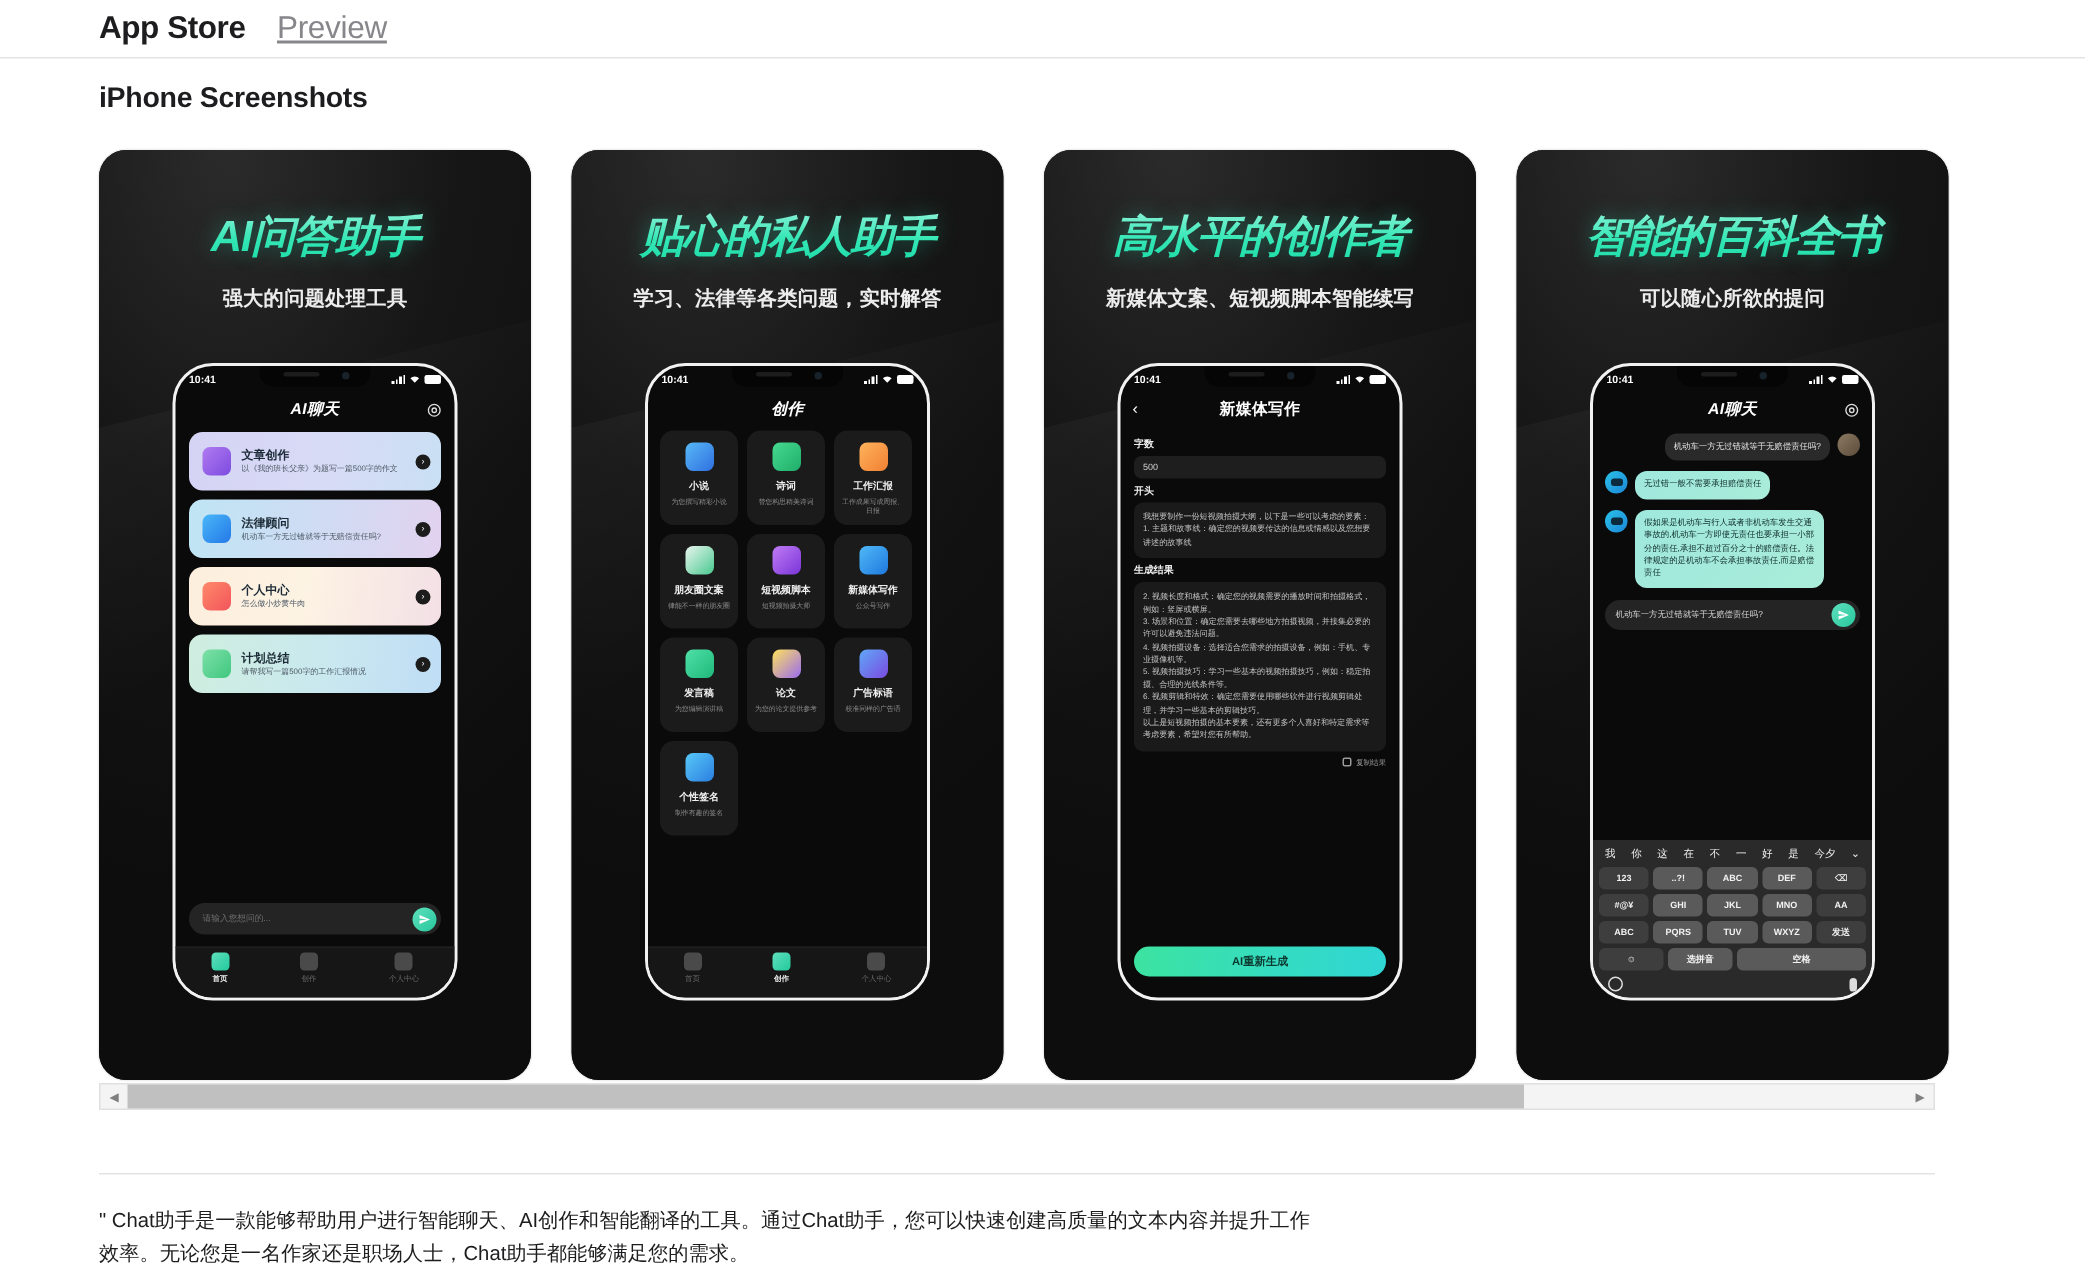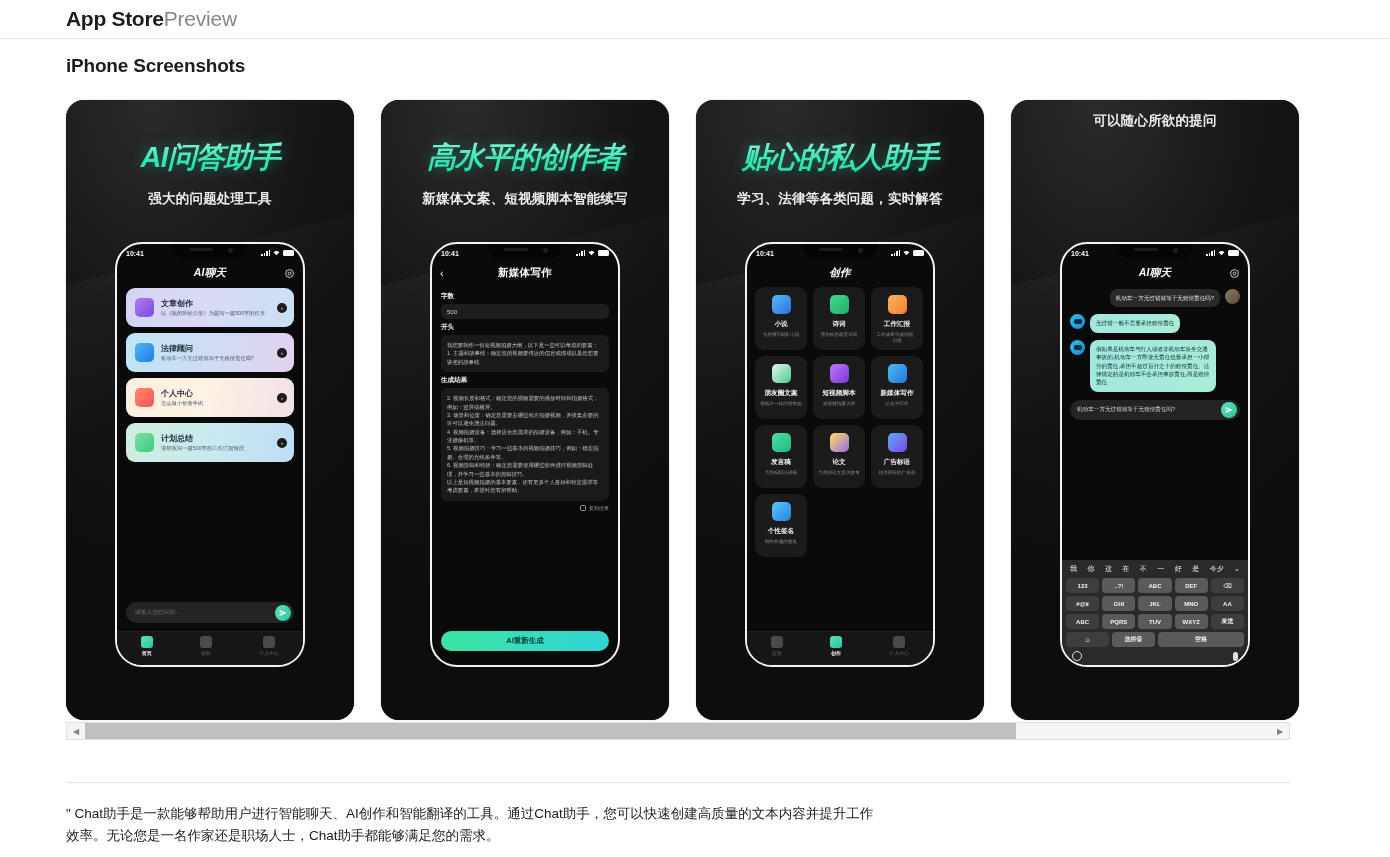--- a/index.html
+++ b/index.html
@@ -10,21 +10,21 @@
     overflow: hidden;
   }
   .page { position: relative; width: 1390px; height: 857px; background: #fff; }
 
   
   .topbar {
     height: 39px; display: flex; align-items: center;
     padding-left: 66px; border-bottom: 1px solid #e3e3e3;
   }
   .topbar .brand { font-size: 21px; font-weight: bold; color: #1d1d1f; letter-spacing: -0.3px; }
-  .topbar .preview { font-size: 21px; font-weight: normal; color: #86868b; margin-left: 0; letter-spacing: -0.2px; }
+  .topbar .preview { font-size: 21px; font-weight: normal; color: #86868b; margin-left: 21px; letter-spacing: -0.2px; text-decoration: underline; }
 
   .section-title {
     padding: 16px 0 0 66px;
     font-size: 19px; font-weight: bold; color: #1d1d1f; letter-spacing: -0.2px;
   }
 
   
   .strip {
     position: absolute; left: 66px; top: 100px;
     width: 1224px; height: 720px;
@@ -325,20 +325,115 @@
             </div>
           <div class="tab">
               <div class="g"></div>
               <div class="l">个人中心</div>
             </div>
         </div>
       </div>
     </div>
 
     <div class="shot">
+      <div class="shot-title">贴心的私人助手</div>
+      <div class="shot-sub">学习、法律等各类问题，实时解答</div>
+      <div class="phone">
+        <div class="notch">
+            <i></i>
+            <b></b>
+          </div>
+        <div class="statusbar">
+          <span>10:41</span>
+          <span class="sb-right">
+            <span class="bars">
+                <s></s>
+                <s></s>
+                <s></s>
+                <s></s>
+              </span>
+            <svg class="wifi" viewBox="0 0 12 9">
+                <path d="M6 8.3 L1 3.2 A7 7 0 0 1 11 3.2 Z" fill="#fff"></path>
+              </svg>
+            <span class="batt"></span>
+          </span>
+        </div>
+        <div class="nav">
+          <span class="t">创作</span>
+        </div>
+        <div class="grid">
+          <div class="tile">
+              <div class="gi" style="background:linear-gradient(135deg,#58b9f7,#2f6fe0)"></div>
+              <div class="gn">小说</div>
+              <div class="gd">为您撰写精彩小说</div>
+            </div>
+          <div class="tile">
+              <div class="gi" style="background:linear-gradient(135deg,#46d98f,#1fae6a)"></div>
+              <div class="gn">诗词</div>
+              <div class="gd">替您构思精美诗词</div>
+            </div>
+          <div class="tile">
+              <div class="gi" style="background:linear-gradient(135deg,#ffb35c,#f08033)"></div>
+              <div class="gn">工作汇报</div>
+              <div class="gd">工作成果写成周报、日报</div>
+            </div>
+          <div class="tile">
+              <div class="gi" style="background:linear-gradient(135deg,#e8f5ee,#49c98f)"></div>
+              <div class="gn">朋友圈文案</div>
+              <div class="gd">律能不一样的朋友圈</div>
+            </div>
+          <div class="tile">
+              <div class="gi" style="background:linear-gradient(135deg,#c07bf5,#7a35d8)"></div>
+              <div class="gn">短视频脚本</div>
+              <div class="gd">短视频拍摄大师</div>
+            </div>
+          <div class="tile">
+              <div class="gi" style="background:linear-gradient(135deg,#4fb9f8,#1f78dd)"></div>
+              <div class="gn">新媒体写作</div>
+              <div class="gd">公众号写作</div>
+            </div>
+          <div class="tile">
+              <div class="gi" style="background:linear-gradient(135deg,#4fe0a8,#1fb97a)"></div>
+              <div class="gn">发言稿</div>
+              <div class="gd">为您编辑演讲稿</div>
+            </div>
+          <div class="tile">
+              <div class="gi" style="background:linear-gradient(135deg,#ffe25c,#9a6bf0)"></div>
+              <div class="gn">论文</div>
+              <div class="gd">为您的论文提供参考</div>
+            </div>
+          <div class="tile">
+              <div class="gi" style="background:linear-gradient(135deg,#5fa8f8,#7b4ae0)"></div>
+              <div class="gn">广告标语</div>
+              <div class="gd">校准同样的广告语</div>
+            </div>
+          <div class="tile">
+              <div class="gi" style="background:linear-gradient(135deg,#58c8f8,#2b7fe0)"></div>
+              <div class="gn">个性签名</div>
+              <div class="gd">制作有趣的签名</div>
+            </div>
+        </div>
+        <div class="tabbar">
+          <div class="tab">
+              <div class="g"></div>
+              <div class="l">首页</div>
+            </div>
+          <div class="tab on">
+              <div class="g"></div>
+              <div class="l">创作</div>
+            </div>
+          <div class="tab">
+              <div class="g"></div>
+              <div class="l">个人中心</div>
+            </div>
+        </div>
+      </div>
+    </div>
+
+    <div class="shot">
       <div class="shot-title">高水平的创作者</div>
       <div class="shot-sub">新媒体文案、短视频脚本智能续写</div>
       <div class="phone">
         <div class="notch">
             <i></i>
             <b></b>
           </div>
         <div class="statusbar">
           <span>10:41</span>
           <span class="sb-right">
@@ -376,115 +471,21 @@
           <div class="w-copy">
             <span class="ci"></span>
             <span>复制结果</span>
           </div>
         </div>
         <div class="regen">AI重新生成</div>
       </div>
     </div>
 
     <div class="shot">
-      <div class="shot-title">贴心的私人助手</div>
-      <div class="shot-sub">学习、法律等各类问题，实时解答</div>
-      <div class="phone">
-        <div class="notch">
-            <i></i>
-            <b></b>
-          </div>
-        <div class="statusbar">
-          <span>10:41</span>
-          <span class="sb-right">
-            <span class="bars">
-                <s></s>
-                <s></s>
-                <s></s>
-                <s></s>
-              </span>
-            <svg class="wifi" viewBox="0 0 12 9">
-                <path d="M6 8.3 L1 3.2 A7 7 0 0 1 11 3.2 Z" fill="#fff"></path>
-              </svg>
-            <span class="batt"></span>
-          </span>
-        </div>
-        <div class="nav">
-          <span class="t">创作</span>
-        </div>
-        <div class="grid">
-          <div class="tile">
-              <div class="gi" style="background:linear-gradient(135deg,#58b9f7,#2f6fe0)"></div>
-              <div class="gn">小说</div>
-              <div class="gd">为您撰写精彩小说</div>
-            </div>
-          <div class="tile">
-              <div class="gi" style="background:linear-gradient(135deg,#46d98f,#1fae6a)"></div>
-              <div class="gn">诗词</div>
-              <div class="gd">替您构思精美诗词</div>
-            </div>
-          <div class="tile">
-              <div class="gi" style="background:linear-gradient(135deg,#ffb35c,#f08033)"></div>
-              <div class="gn">工作汇报</div>
-              <div class="gd">工作成果写成周报、日报</div>
-            </div>
-          <div class="tile">
-              <div class="gi" style="background:linear-gradient(135deg,#e8f5ee,#49c98f)"></div>
-              <div class="gn">朋友圈文案</div>
-              <div class="gd">律能不一样的朋友圈</div>
-            </div>
-          <div class="tile">
-              <div class="gi" style="background:linear-gradient(135deg,#c07bf5,#7a35d8)"></div>
-              <div class="gn">短视频脚本</div>
-              <div class="gd">短视频拍摄大师</div>
-            </div>
-          <div class="tile">
-              <div class="gi" style="background:linear-gradient(135deg,#4fb9f8,#1f78dd)"></div>
-              <div class="gn">新媒体写作</div>
-              <div class="gd">公众号写作</div>
-            </div>
-          <div class="tile">
-              <div class="gi" style="background:linear-gradient(135deg,#4fe0a8,#1fb97a)"></div>
-              <div class="gn">发言稿</div>
-              <div class="gd">为您编辑演讲稿</div>
-            </div>
-          <div class="tile">
-              <div class="gi" style="background:linear-gradient(135deg,#ffe25c,#9a6bf0)"></div>
-              <div class="gn">论文</div>
-              <div class="gd">为您的论文提供参考</div>
-            </div>
-          <div class="tile">
-              <div class="gi" style="background:linear-gradient(135deg,#5fa8f8,#7b4ae0)"></div>
-              <div class="gn">广告标语</div>
-              <div class="gd">校准同样的广告语</div>
-            </div>
-          <div class="tile">
-              <div class="gi" style="background:linear-gradient(135deg,#58c8f8,#2b7fe0)"></div>
-              <div class="gn">个性签名</div>
-              <div class="gd">制作有趣的签名</div>
-            </div>
-        </div>
-        <div class="tabbar">
-          <div class="tab">
-              <div class="g"></div>
-              <div class="l">首页</div>
-            </div>
-          <div class="tab on">
-              <div class="g"></div>
-              <div class="l">创作</div>
-            </div>
-          <div class="tab">
-              <div class="g"></div>
-              <div class="l">个人中心</div>
-            </div>
-        </div>
-      </div>
-    </div>
-
-    <div class="shot">
+      <div class="shot-title">智能的百科全书</div>
       <div class="shot-sub">可以随心所欲的提问</div>
       <div class="phone">
         <div class="notch">
             <i></i>
             <b></b>
           </div>
         <div class="statusbar">
           <span>10:41</span>
           <span class="sb-right">
             <span class="bars">

